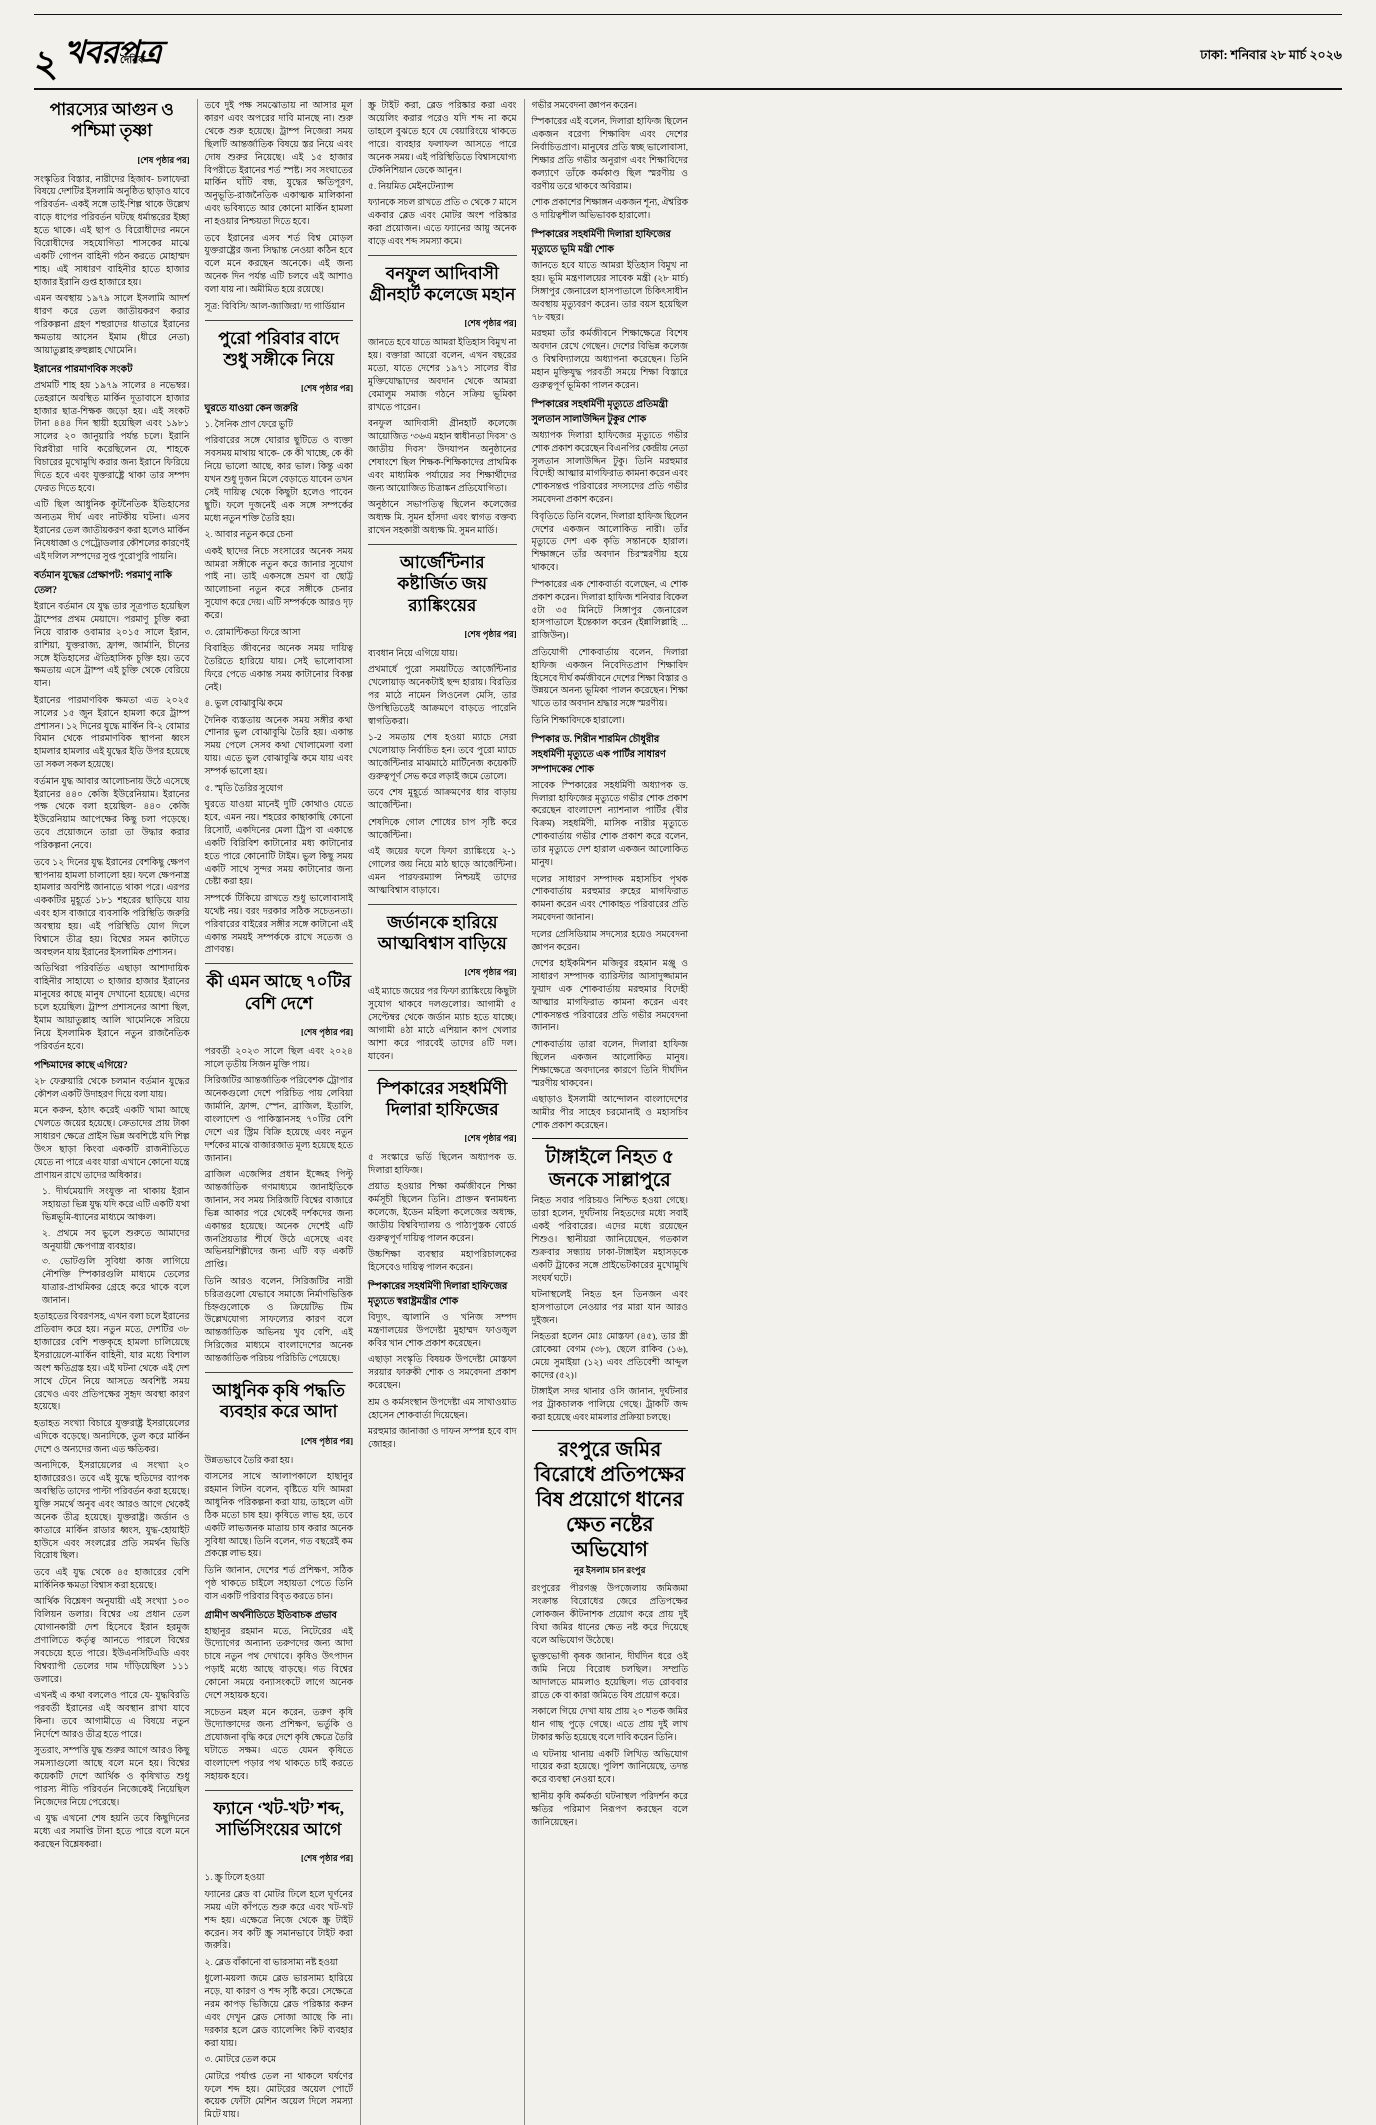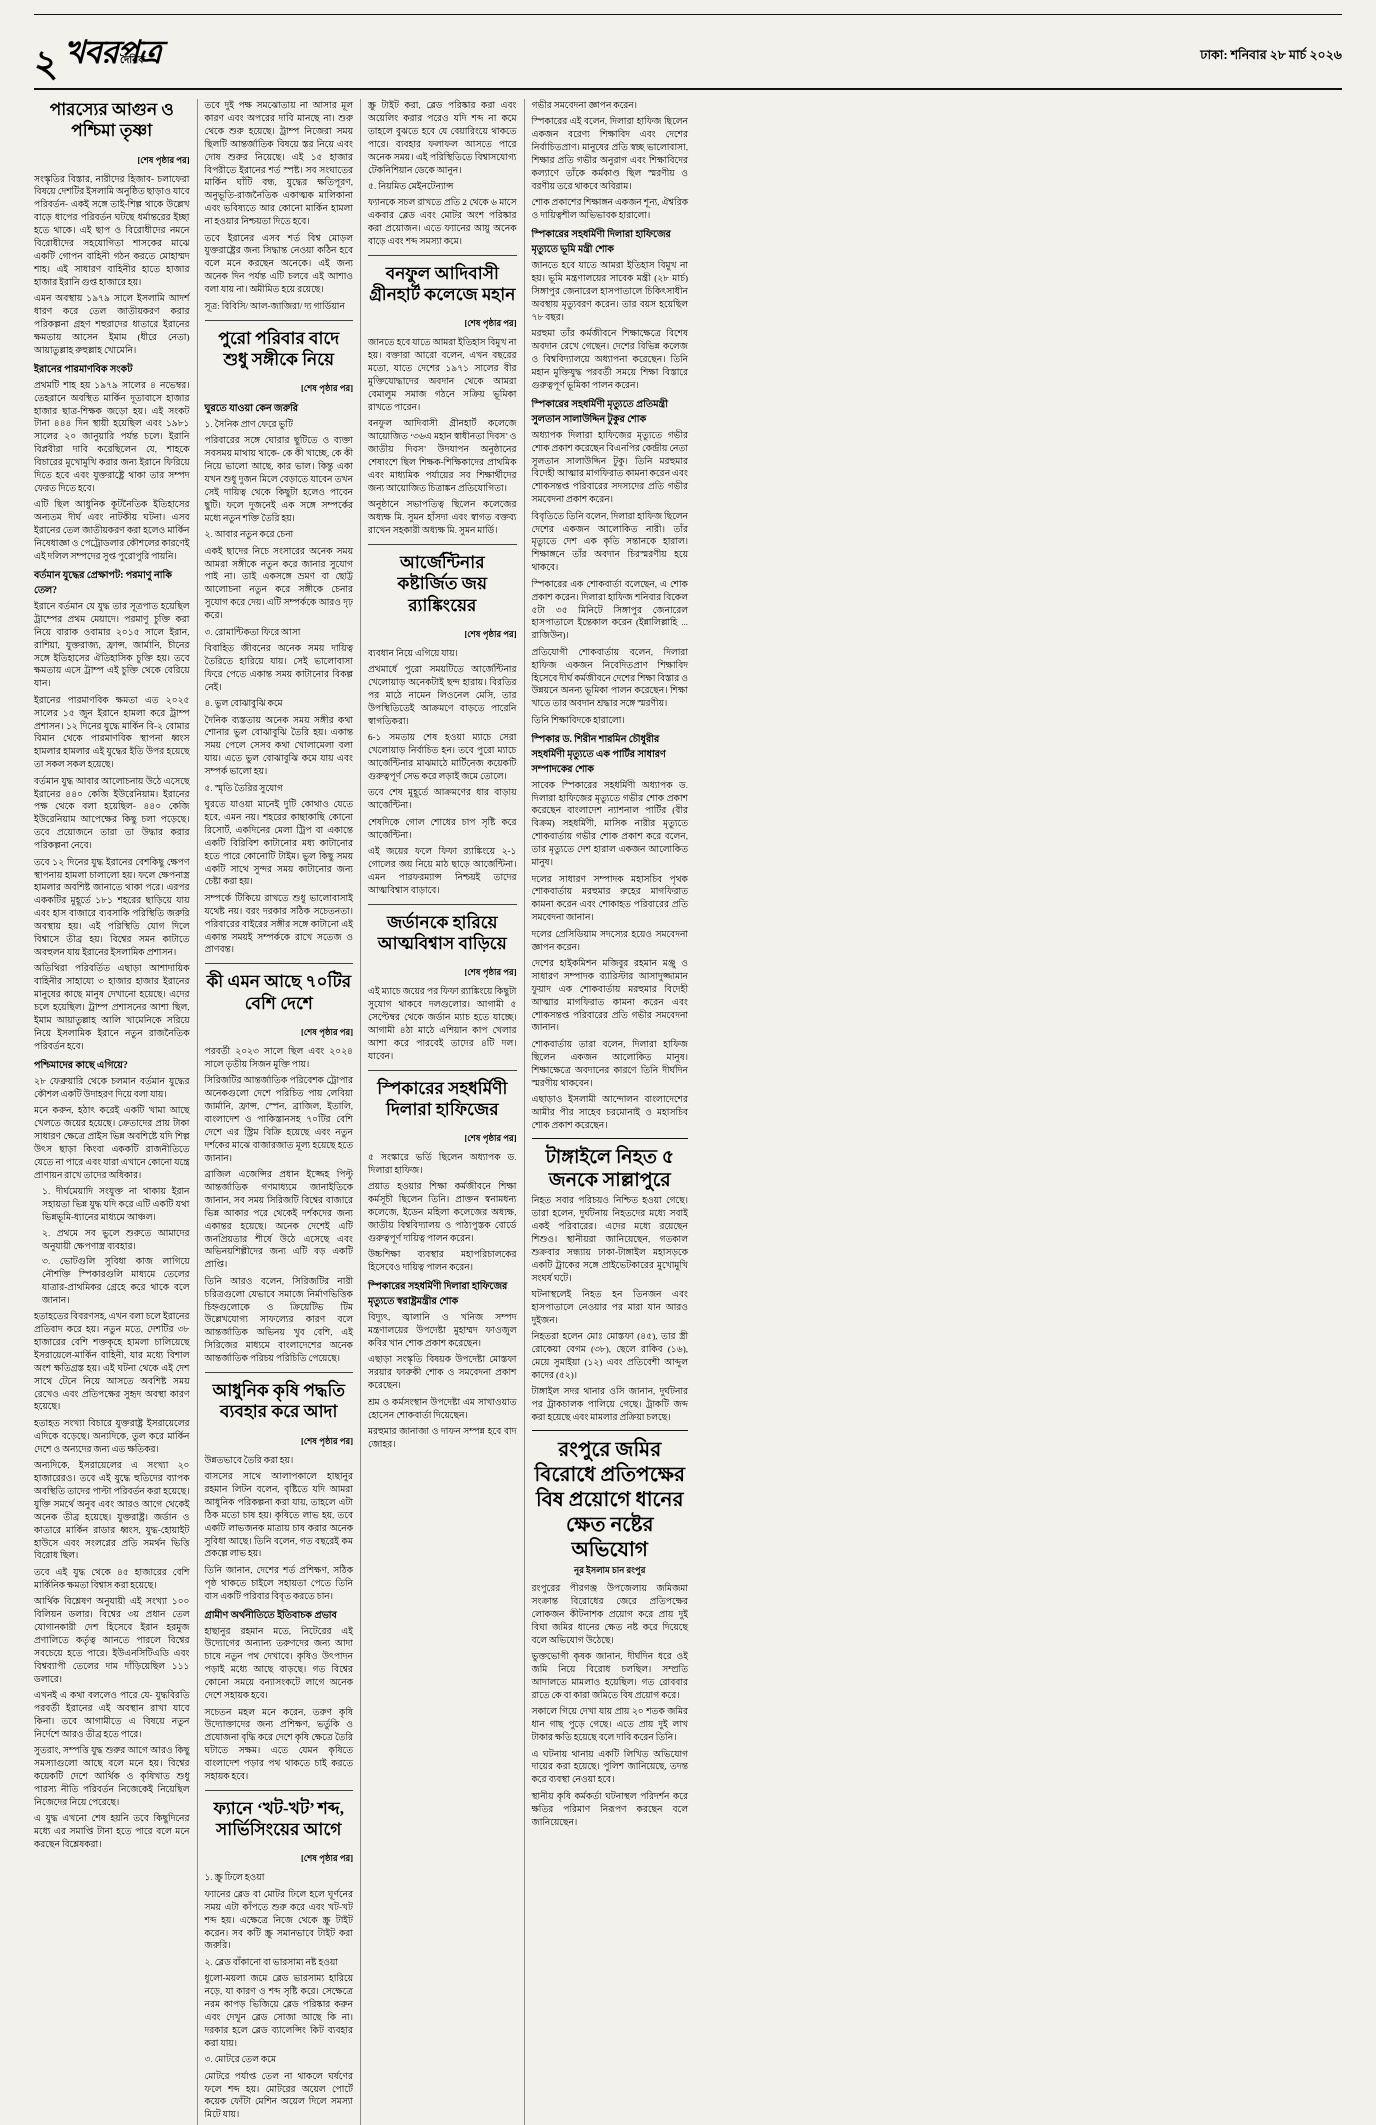--- a/index.html
+++ b/index.html
@@ -155,33 +155,33 @@
       <p class="body">ধুলো-ময়লা জমে ব্লেড ভারসাম্য হারিয়ে নড়ে, যা কারণ ও শব্দ সৃষ্টি করে। সেক্ষেত্রে নরম কাপড় ভিজিয়ে ব্লেড পরিষ্কার করুন এবং দেখুন ব্লেড সোজা আছে কি না। দরকার হলে ব্লেড ব্যালেন্সিং কিট ব্যবহার করা যায়।</p>
       <p class="body">৩. মোটরে তেল কমে</p>
       <p class="body">মোটরে পর্যাপ্ত তেল না থাকলে ঘর্ষণের ফলে শব্দ হয়। মোটরের অয়েল পোর্টে কয়েক ফোঁটা মেশিন অয়েল দিলে সমস্যা মিটে যায়।</p>
       <p class="body">৪. বহন বা বেয়ারিং সমস্যা</p>
       <p class="body">বেশি পুরোনো ফ্যানের বেয়ারিং ক্ষয়ে গেলে খট-খট শব্দ হতে পারে। তবে অভিজ্ঞতা না থাকলে নিজে না করে টেকনিশিয়ানের সাহায্য নেওয়াই ভালো।</p>
     </div>
 
     <div class="col">
       <p class="body">স্ক্রু টাইট করা, ব্লেড পরিষ্কার করা এবং অয়েলিং করার পরেও যদি শব্দ না কমে তাহলে বুঝতে হবে যে বেয়ারিংয়ে থাকতে পারে। ব্যবহার ফলাফল আসতে পারে অনেক সময়। এই পরিস্থিতিতে বিশ্বাসযোগ্য টেকনিশিয়ান ডেকে আনুন।</p>
       <p class="body">৫. নিয়মিত মেইনটেন্যান্স</p>
-      <p class="body">ফ্যানকে সচল রাখতে প্রতি 2 থেকে ৬ মাসে একবার ব্লেড এবং মোটর অংশ পরিষ্কার করা প্রয়োজন। এতে ফ্যানের আয়ু অনেক বাড়ে এবং শব্দ সমস্যা কমে।</p>
+      <p class="body">ফ্যানকে সচল রাখতে প্রতি ৩ থেকে 7 মাসে একবার ব্লেড এবং মোটর অংশ পরিষ্কার করা প্রয়োজন। এতে ফ্যানের আয়ু অনেক বাড়ে এবং শব্দ সমস্যা কমে।</p>
       <div class="hairline"></div>
       <h2 class="head">বনফুল আদিবাসী গ্রীনহার্ট কলেজে মহান</h2>
       <div class="cont">[শেষ পৃষ্ঠার পর]</div>
       <p class="body">জানতে হবে যাতে আমরা ইতিহাস বিমুখ না হয়। বক্তারা আরো বলেন, এখন বছরের মতো, যাতে দেশের ১৯৭১ সালের বীর মুক্তিযোদ্ধাদের অবদান থেকে আমরা বেমালুম সমাজ গঠনে সক্রিয় ভূমিকা রাখতে পারেন।</p>
       <p class="body">বনফুল আদিবাসী গ্রীনহার্ট কলেজে আয়োজিত ‘৩৬এ মহান স্বাধীনতা দিবস’ ও জাতীয় দিবস’ উদযাপন অনুষ্ঠানের শেষাংশে ছিল শিক্ষক-শিক্ষিকাদের প্রাথমিক এবং মাধ্যমিক পর্যায়ের সব শিক্ষার্থীদের জন্য আয়োজিত চিত্রাঙ্কন প্রতিযোগিতা।</p>
       <p class="body">অনুষ্ঠানে সভাপতিত্ব ছিলেন কলেজের অধ্যক্ষ মি. সুমন হাঁসদা এবং স্বাগত বক্তব্য রাখেন সহকারী অধ্যক্ষ মি. সুমন মার্ডি।</p>
       <div class="hairline"></div>
       <h2 class="head">আর্জেন্টিনার কষ্টার্জিত জয় র‍্যাঙ্কিংয়ের</h2>
       <div class="cont">[শেষ পৃষ্ঠার পর]</div>
       <p class="body">ব্যবধান নিয়ে এগিয়ে যায়।</p>
       <p class="body">প্রথমার্ধে পুরো সময়টিতে আর্জেন্টিনার খেলোয়াড় অনেকটাই ছন্দ হারায়। বিরতির পর মাঠে নামেন লিওনেল মেসি, তার উপস্থিতিতেই আক্রমণে বাড়তে পারেনি স্বাগতিকরা।</p>
-      <p class="body">6-১ সমতায় শেষ হওয়া ম্যাচে সেরা খেলোয়াড় নির্বাচিত হন। তবে পুরো ম্যাচে আর্জেন্টিনার মাঝমাঠে মার্টিনেজ কয়েকটি গুরুত্বপূর্ণ সেভ করে লড়াই জমে তোলে।</p>
+      <p class="body">১-2 সমতায় শেষ হওয়া ম্যাচে সেরা খেলোয়াড় নির্বাচিত হন। তবে পুরো ম্যাচে আর্জেন্টিনার মাঝমাঠে মার্টিনেজ কয়েকটি গুরুত্বপূর্ণ সেভ করে লড়াই জমে তোলে।</p>
       <p class="body">তবে শেষ মুহূর্তে আক্রমণের ধার বাড়ায় আর্জেন্টিনা।</p>
       <p class="body">শেষদিকে গোল শোধের চাপ সৃষ্টি করে আর্জেন্টিনা।</p>
       <p class="body">এই জয়ের ফলে ফিফা র‍্যাঙ্কিংয়ে ২-১ গোলের জয় নিয়ে মাঠ ছাড়ে আর্জেন্টিনা। এমন পারফরম্যান্স নিশ্চয়ই তাদের আত্মবিশ্বাস বাড়াবে।</p>
       <div class="hairline"></div>
       <h2 class="head">জর্ডানকে হারিয়ে আত্মবিশ্বাস বাড়িয়ে</h2>
       <div class="cont">[শেষ পৃষ্ঠার পর]</div>
       <p class="body">এই ম্যাচে জয়ের পর ফিফা র‍্যাঙ্কিংয়ে কিছুটা সুযোগ থাকবে দলগুলোর। আগামী ৫ সেপ্টেম্বর থেকে জর্ডান ম্যাচ হতে যাচ্ছে। আগামী ৪ঠা মাঠে এশিয়ান কাপ খেলার আশা করে পারবেই তাদের ৪টি দল। যাবেন।</p>
       <div class="hairline"></div>
       <h2 class="head">স্পিকারের সহধর্মিণী দিলারা হাফিজের</h2>
       <div class="cont">[শেষ পৃষ্ঠার পর]</div>

